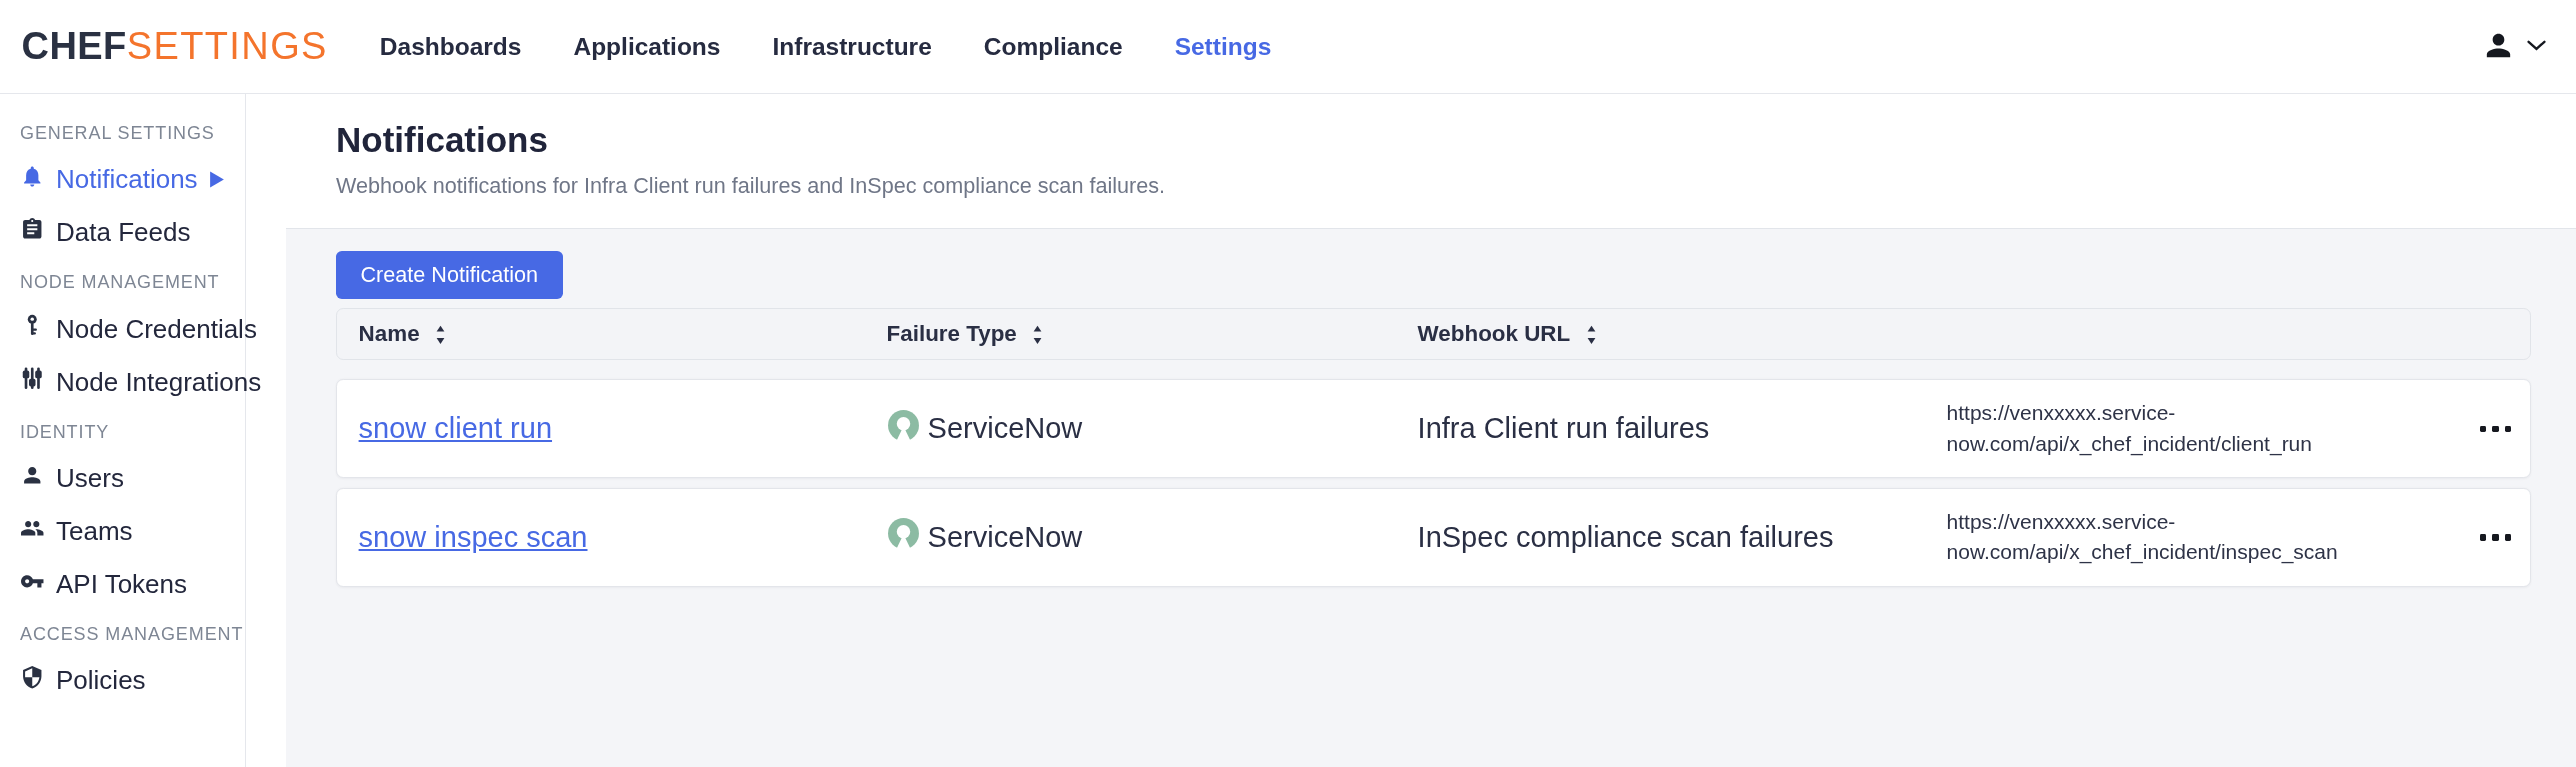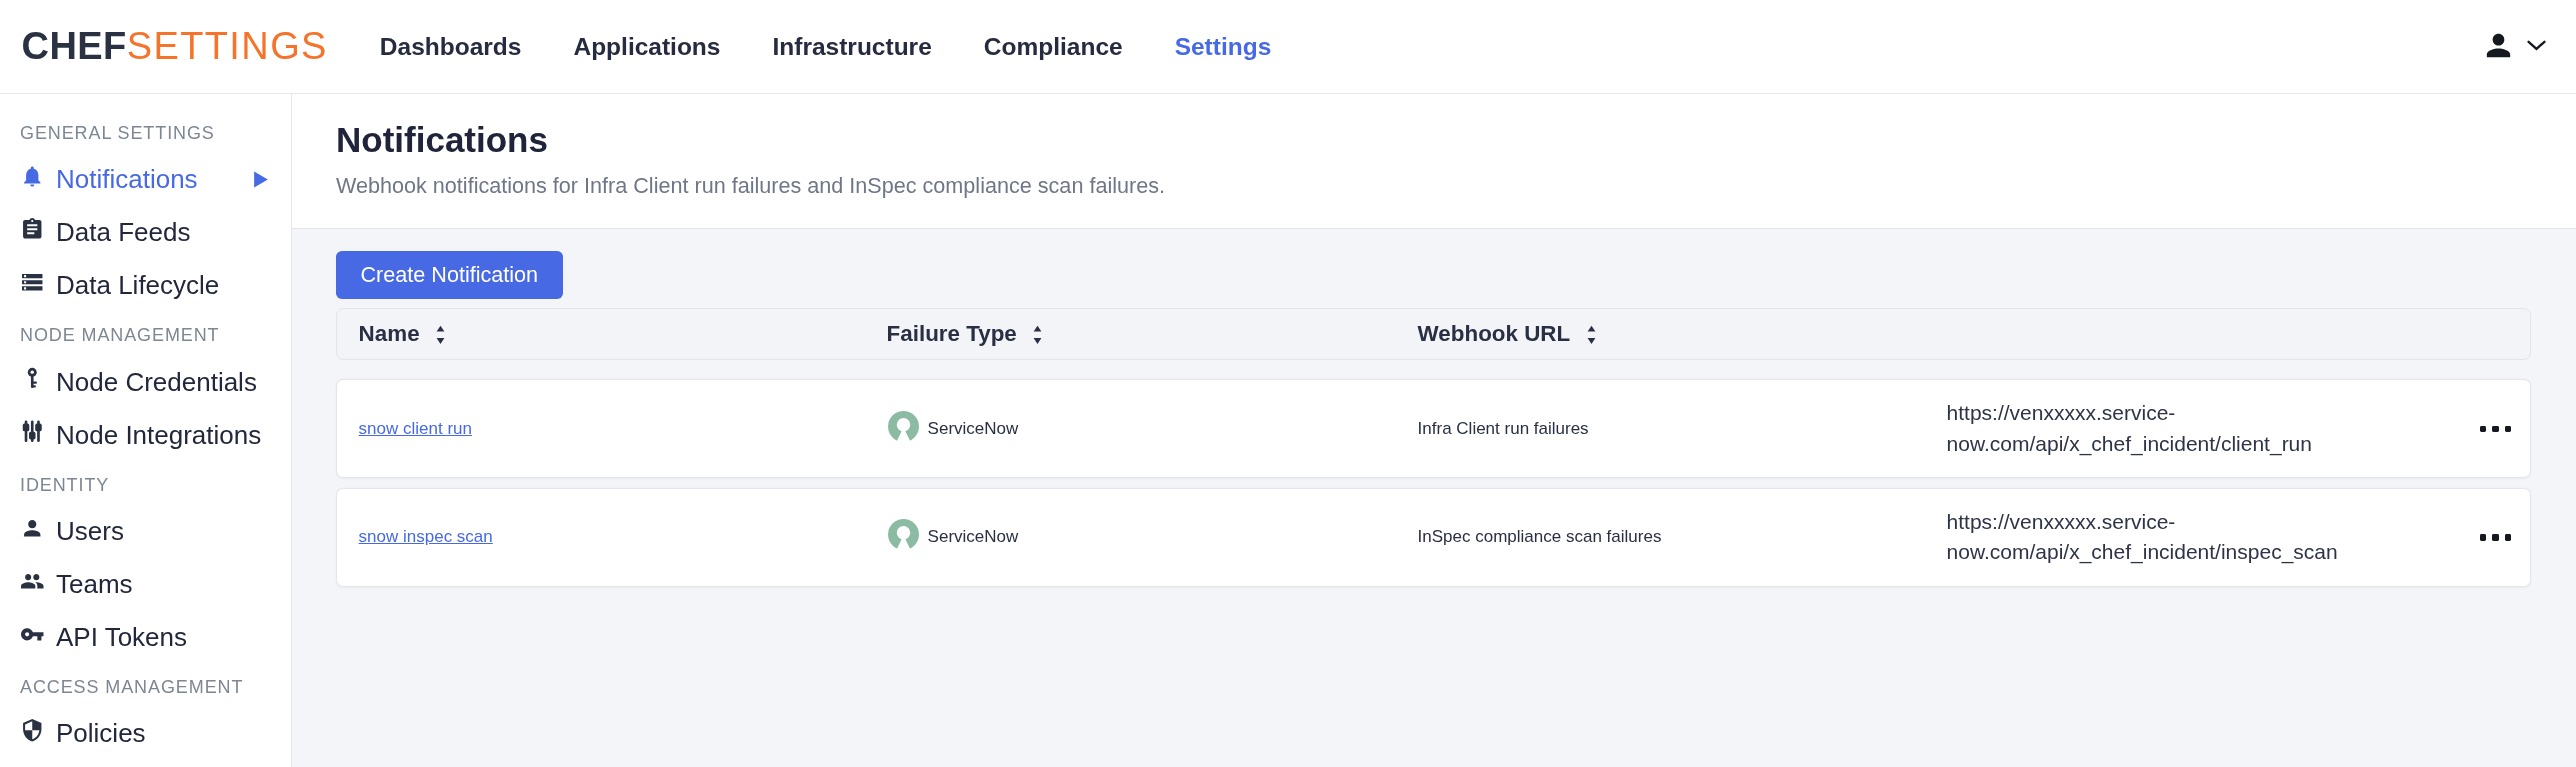--- a/index.html
+++ b/index.html
@@ -13,21 +13,21 @@
   .logo { font-size:38px; letter-spacing:0.4px; white-space:nowrap; }
   .logo .chef { color:#2A3142; font-weight:800; }
   .logo .automate { color:#F4742C; font-weight:500; letter-spacing:1.4px; }
   .navlinks { display:flex; gap:52px; margin-left:52px; list-style:none; }
   .navlinks a { font-size:24.5px; color:#262B40; text-decoration:none; cursor:pointer;font-weight:bold; }
   .navlinks a.active { color:#4769E4; }
   .nav-spacer { flex:1; }
   .user-menu { display:flex; align-items:center; gap:11.5px; cursor:pointer; }
 
   
-  .sidebar { position:absolute; top:94px; left:0; width:292px; height:674px;
+  .sidebar { position:absolute; top:94px; left:0; width:246px; height:674px;
     background:#fff; border-right:1.4px solid #E5E7EC; padding-top:16px; z-index:4; }
   .side-heading { margin:13px 0 8.7px 20px; height:21.6px; line-height:21.6px;
     font-size:18px; letter-spacing:0.9px; color:#7E8694; font-weight:400; }
   .side-item { display:flex; align-items:center; height:53px; padding:0 21.6px 0 20px;
     gap:11.5px; font-size:26px; color:#23273C; cursor:pointer; }
   .side-item svg { flex:0 0 auto; }
   .side-item .lbl { white-space:nowrap; }
   .side-item.active { color:#4769E4; }
   .side-arrow { margin-left:auto; display:flex; align-items:center; }
 
@@ -52,21 +52,21 @@
   .th { display:flex; align-items:center; gap:14.4px; font-size:22.4px;
     font-weight:600; color:#2A2F44; }
   .sort-btn { display:flex; align-items:center; background:none; border:none;
     cursor:pointer; padding:0; }
 
   .tbl-row { width:2195px; height:99px; background:#fff;
     border:1.4px solid #E3E5EA; border-radius:7.2px; margin-bottom:9.4px;
     display:grid; grid-template-columns:528px 531px 529px 1fr 69px;
     align-items:center; padding-left:21.6px;
     box-shadow:0 0.7px 2.2px rgba(35,39,60,.05); }
-  .cell { font-size:17px; color:#2A2F44; }
+  .cell { font-size:29px; color:#2A2F44; }
   .cell a { color:#4769E4; text-decoration:underline; cursor:pointer; }
   .cell.type { display:flex; align-items:center; gap:8px; }
   .cell.url { font-size:21px; line-height:1.45; color:#2E3347;
     padding-right:17.3px; overflow-wrap:break-word; }
   .ellipsis-btn { background:none; border:none; cursor:pointer;
     display:flex; gap:5.8px; justify-content:center; align-items:center; width:69px; }
   .ellipsis-btn i { display:block; width:6.5px; height:6.5px; border-radius:1.4px;
     background:#16181F; }
 </style>
 </head>
@@ -117,28 +117,20 @@
 
   <div class="side-item">
     <span>
       <svg width="24.5" height="24.5" viewBox="0 0 24 24" fill="#2A3142">
           <path d="M19 3h-4.18C14.4 1.84 13.3 1 12 1c-1.3 0-2.4.84-2.82 2H5c-1.1 0-2 .9-2 2v14c0 1.1.9 2 2 2h14c1.1 0 2-.9 2-2V5c0-1.1-.9-2-2-2zm-7 0c.55 0 1 .45 1 1s-.45 1-1 1-1-.45-1-1 .45-1 1-1zm2 14H7v-2h7v2zm3-4H7v-2h10v2zm0-4H7V7h10v2z"></path>
         </svg>
     </span>
     <span class="lbl">Data Feeds</span>
   </div>
 
-  <div class="side-item">
-    <span>
-      <svg width="24.5" height="24.5" viewBox="0 0 24 24" fill="#2A3142">
-          <path d="M2 20h20v-4H2v4zm2-3h2v2H4v-2zM2 4v4h20V4H2zm4 3H4V5h2v2zm-4 7h20v-4H2v4zm2-3h2v2H4v-2z"></path>
-        </svg>
-    </span>
-    <span class="lbl">Data Lifecycle</span>
-  </div>
 
   <div class="side-heading">NODE MANAGEMENT</div>
 
   <div class="side-item">
     <span>
       <svg width="24.5" height="24.5" viewBox="0 0 24 24" fill="#2A3142">
         <circle cx="12" cy="6.2" r="4.4"></circle>
           <circle cx="12" cy="6" r="1.7" fill="#fff"></circle>
         <rect x="10.7" y="9.5" width="2.6" height="12" rx="1.2"></rect>
         <rect x="12" y="15.2" width="4.6" height="2.3" rx="1.1"></rect>

